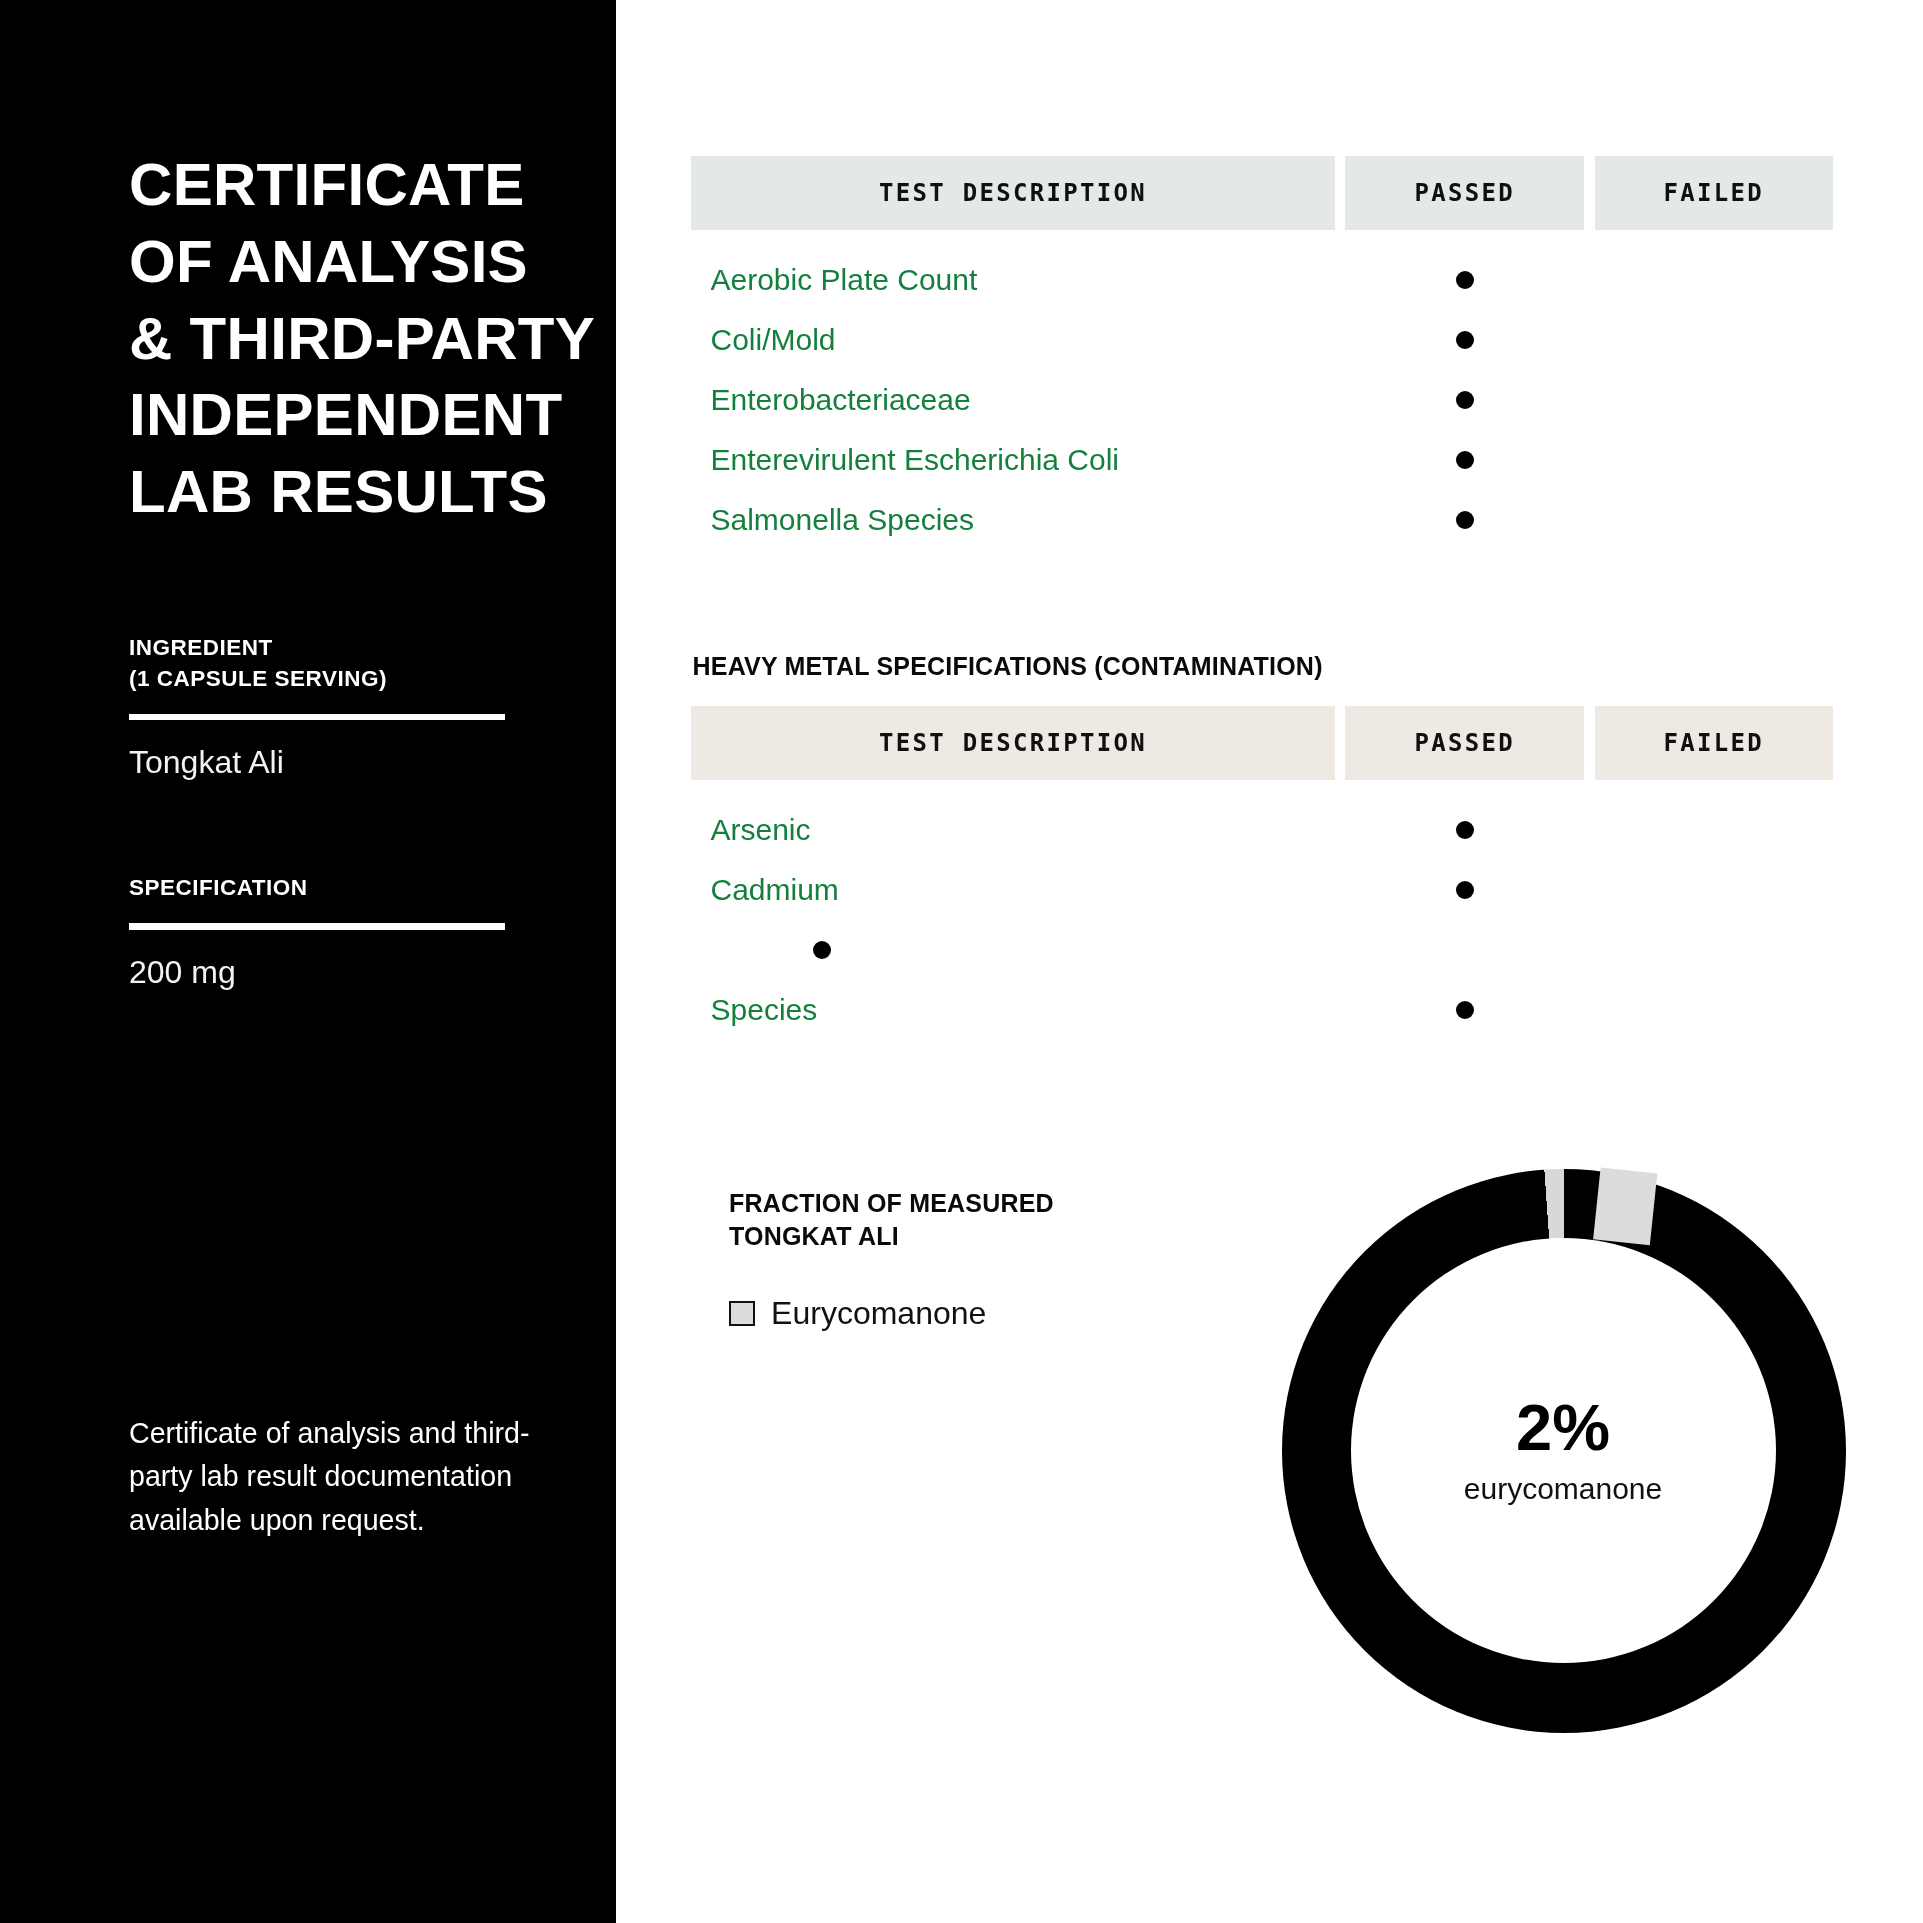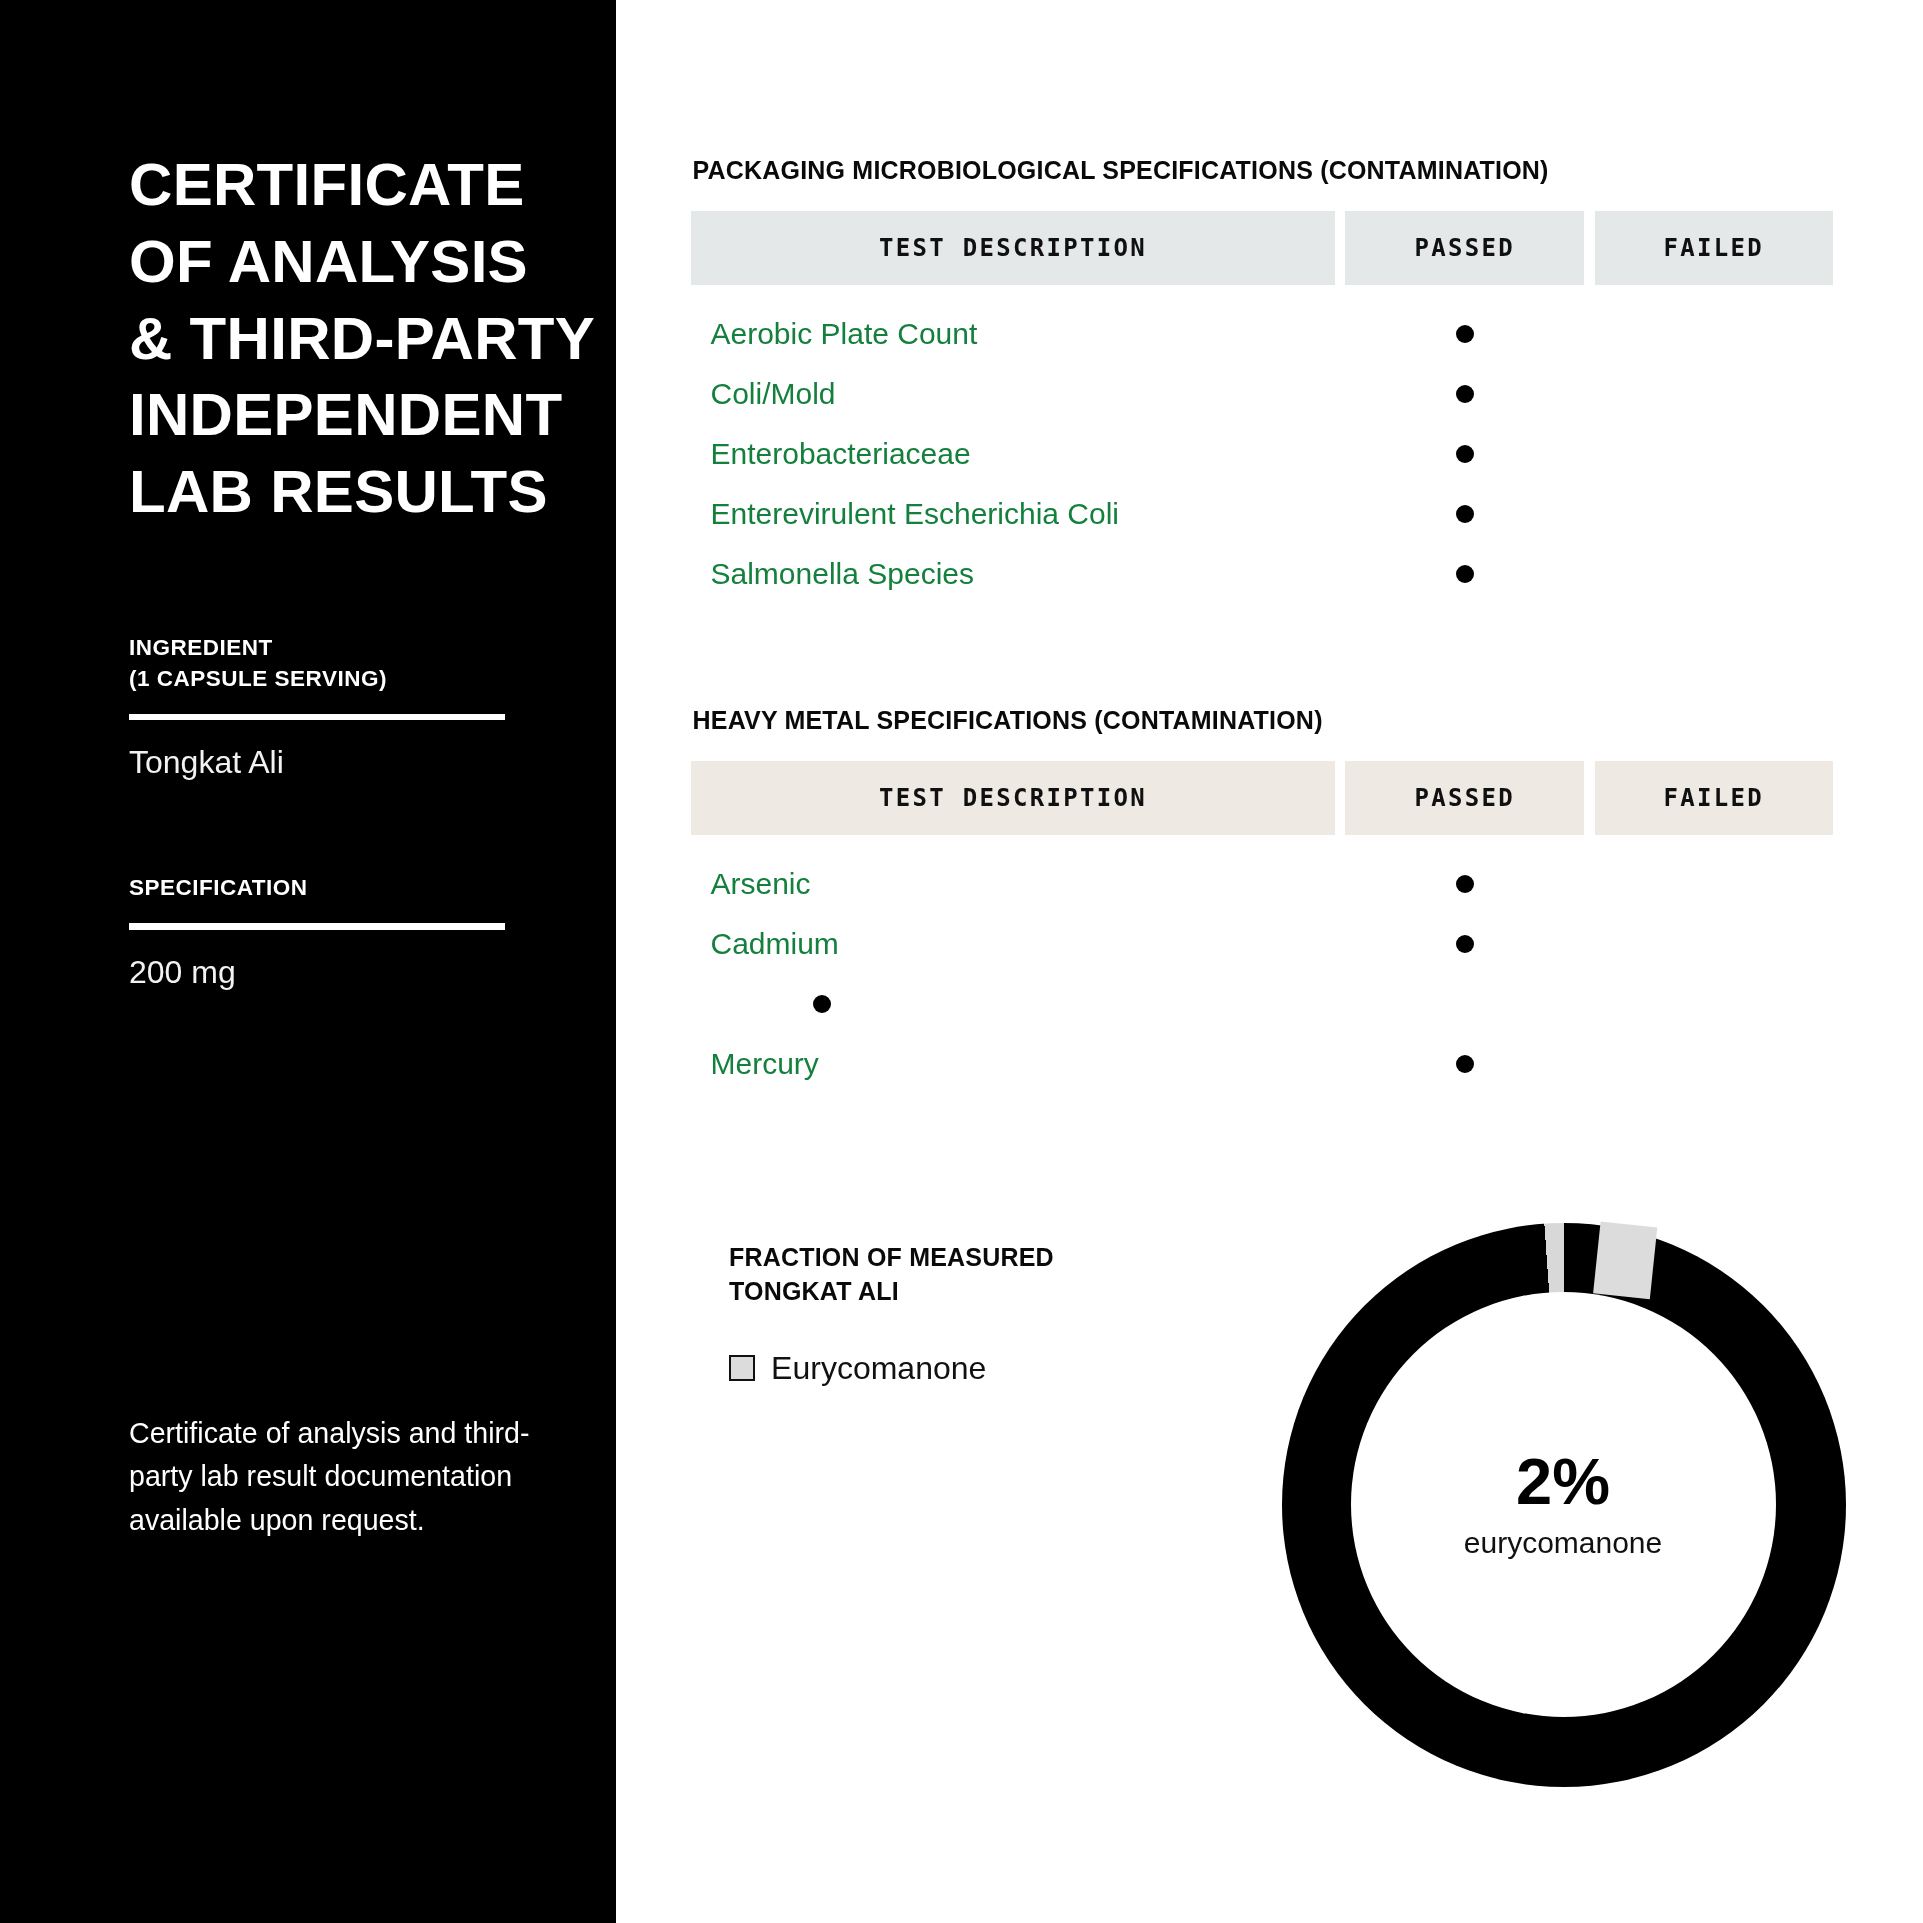--- a/index.html
+++ b/index.html
@@ -244,21 +244,20 @@
       <div class="field-label">SPECIFICATION</div>
       <div class="field-rule"></div>
       <div class="field-value">200 mg</div>
     </div>
 
     <p class="footnote">Certificate of analysis and third-party lab result documentation available upon request.</p>
   </aside>
 
   <main class="content">
 
-    <h2 class="section-heading">PACKAGING MICROBIOLOGICAL SPECIFICATIONS (CONTAMINATION)</h2>
     <div class="table micro">
       <div class="thead">
         <div class="th th-desc">TEST DESCRIPTION</div>
         <div class="th th-pass">PASSED</div>
         <div class="th th-fail">FAILED</div>
       </div>
 
       <div style="height:19.5px"></div>
 
       <div class="trow">
@@ -340,21 +339,21 @@
       </div>
       <div class="trow">
         <div class="td-mark">
             <span class="dot"></span>
           </div>
         <div class="td-mark">
             <span class="dot hidden"></span>
           </div>
       </div>
       <div class="trow">
-        <div class="td-desc">Mercury</div>
+        <div class="td-desc">Species</div>
         <div class="td-mark">
             <span class="dot"></span>
           </div>
         <div class="td-mark">
             <span class="dot hidden"></span>
           </div>
       </div>
     </div>
 
     <div class="fraction-wrap">

